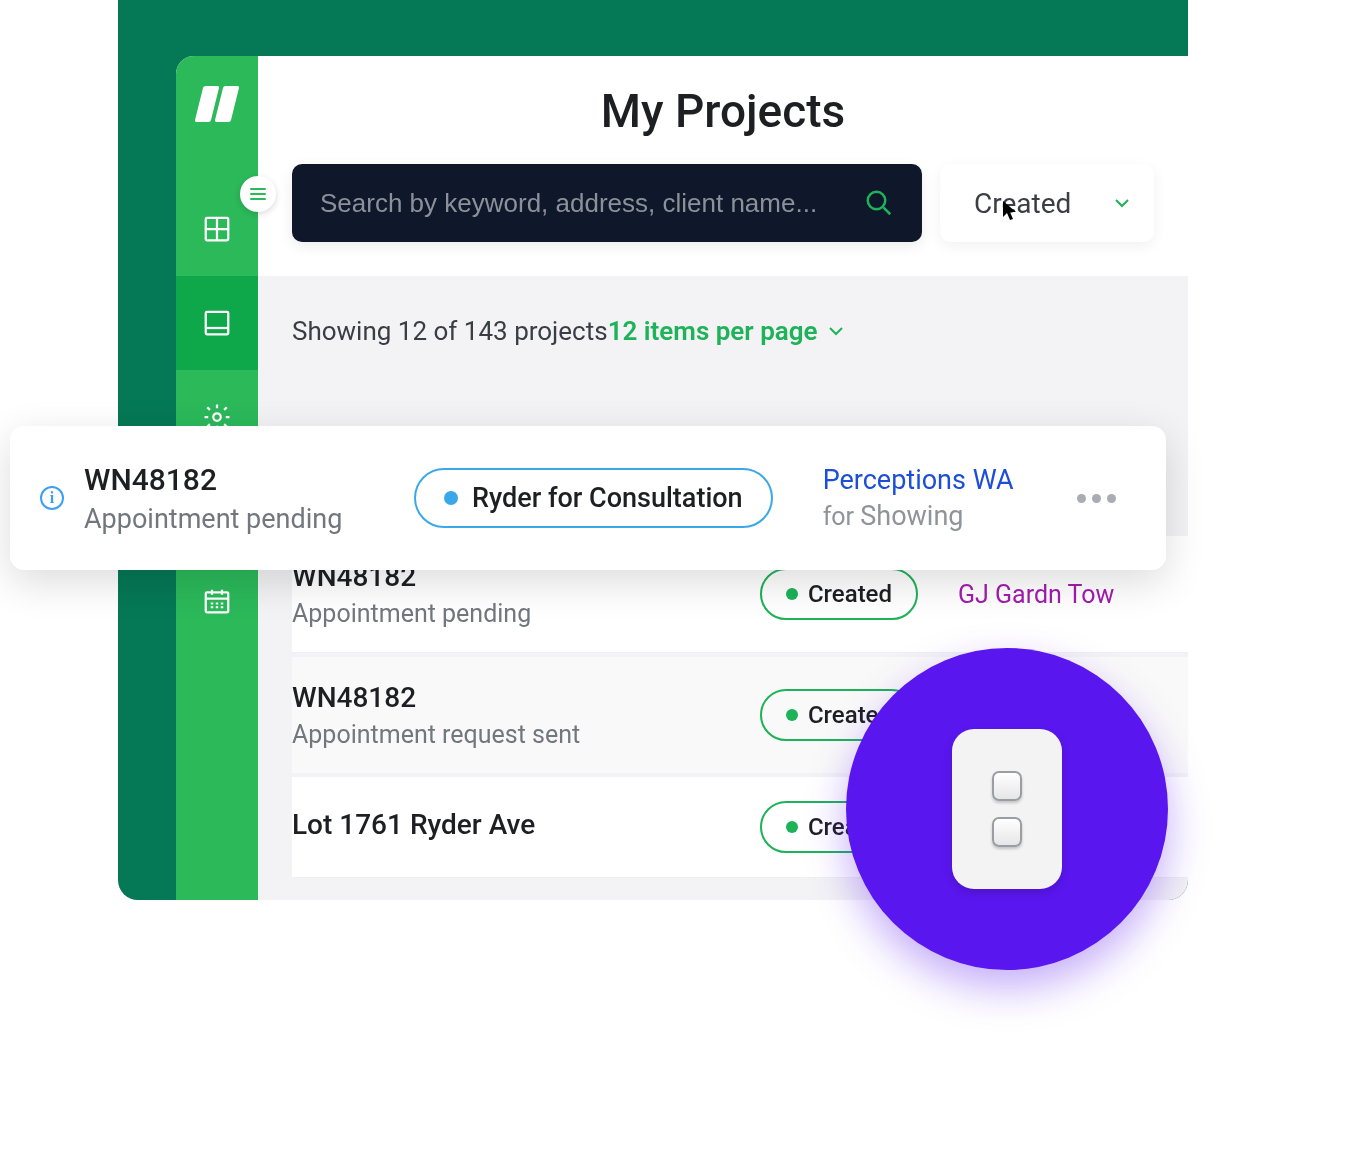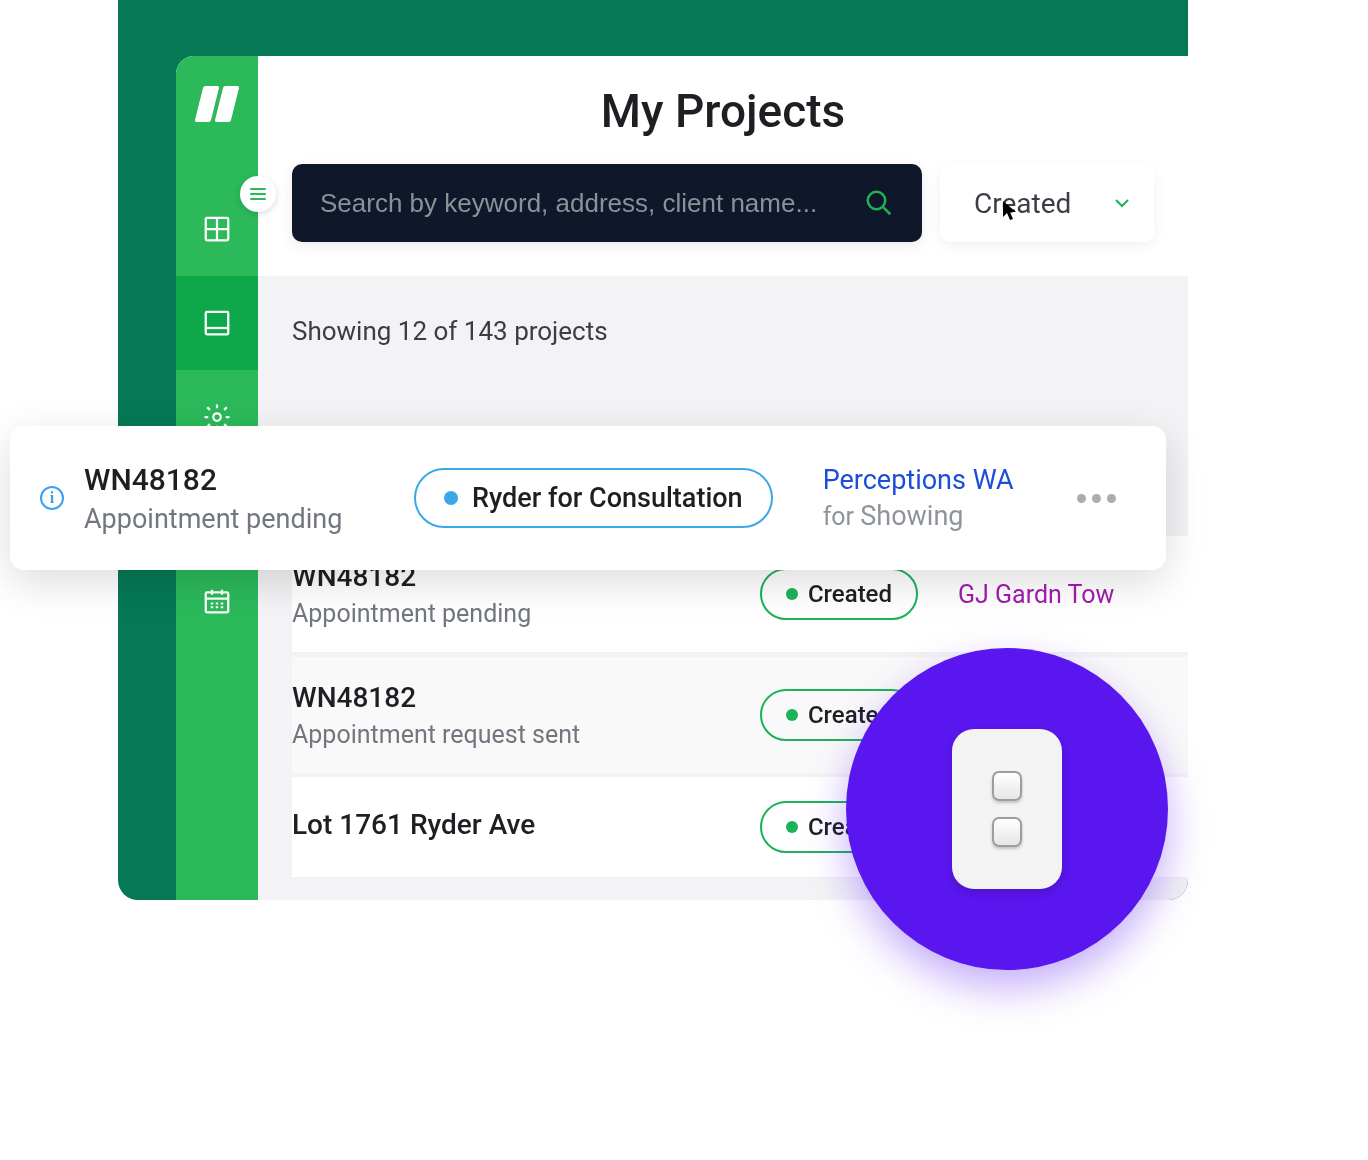--- a/index.html
+++ b/index.html
@@ -339,20 +339,26 @@
               </svg>
             <svg class="cursor-icon" style="top:36px; left:62px;" viewBox="0 0 16 22">
                 <path d="M1 1l0 16 4-4 3 7 3-1-3-7 6 0z" fill="#000"></path>
               </svg>
           </div>
         </div>
       </div>
 
       <div class="summary-row">
         <span class="summary-text">Showing 12 of 143 projects</span>
+        <span class="perpage">
+          <span>12 items per page</span>
+          <svg class="chevron" viewBox="0 0 16 10">
+              <path d="M2 2l6 6 6-6"></path>
+            </svg>
+        </span>
       </div>
 
       <div style="height:160px;"></div>
 
       <div class="project-list">
         <div class="project-row">
           <div class="project-col-main">
             <span class="proj-id">WN48182</span>
             <span class="proj-sub">Appointment pending</span>
           </div>

